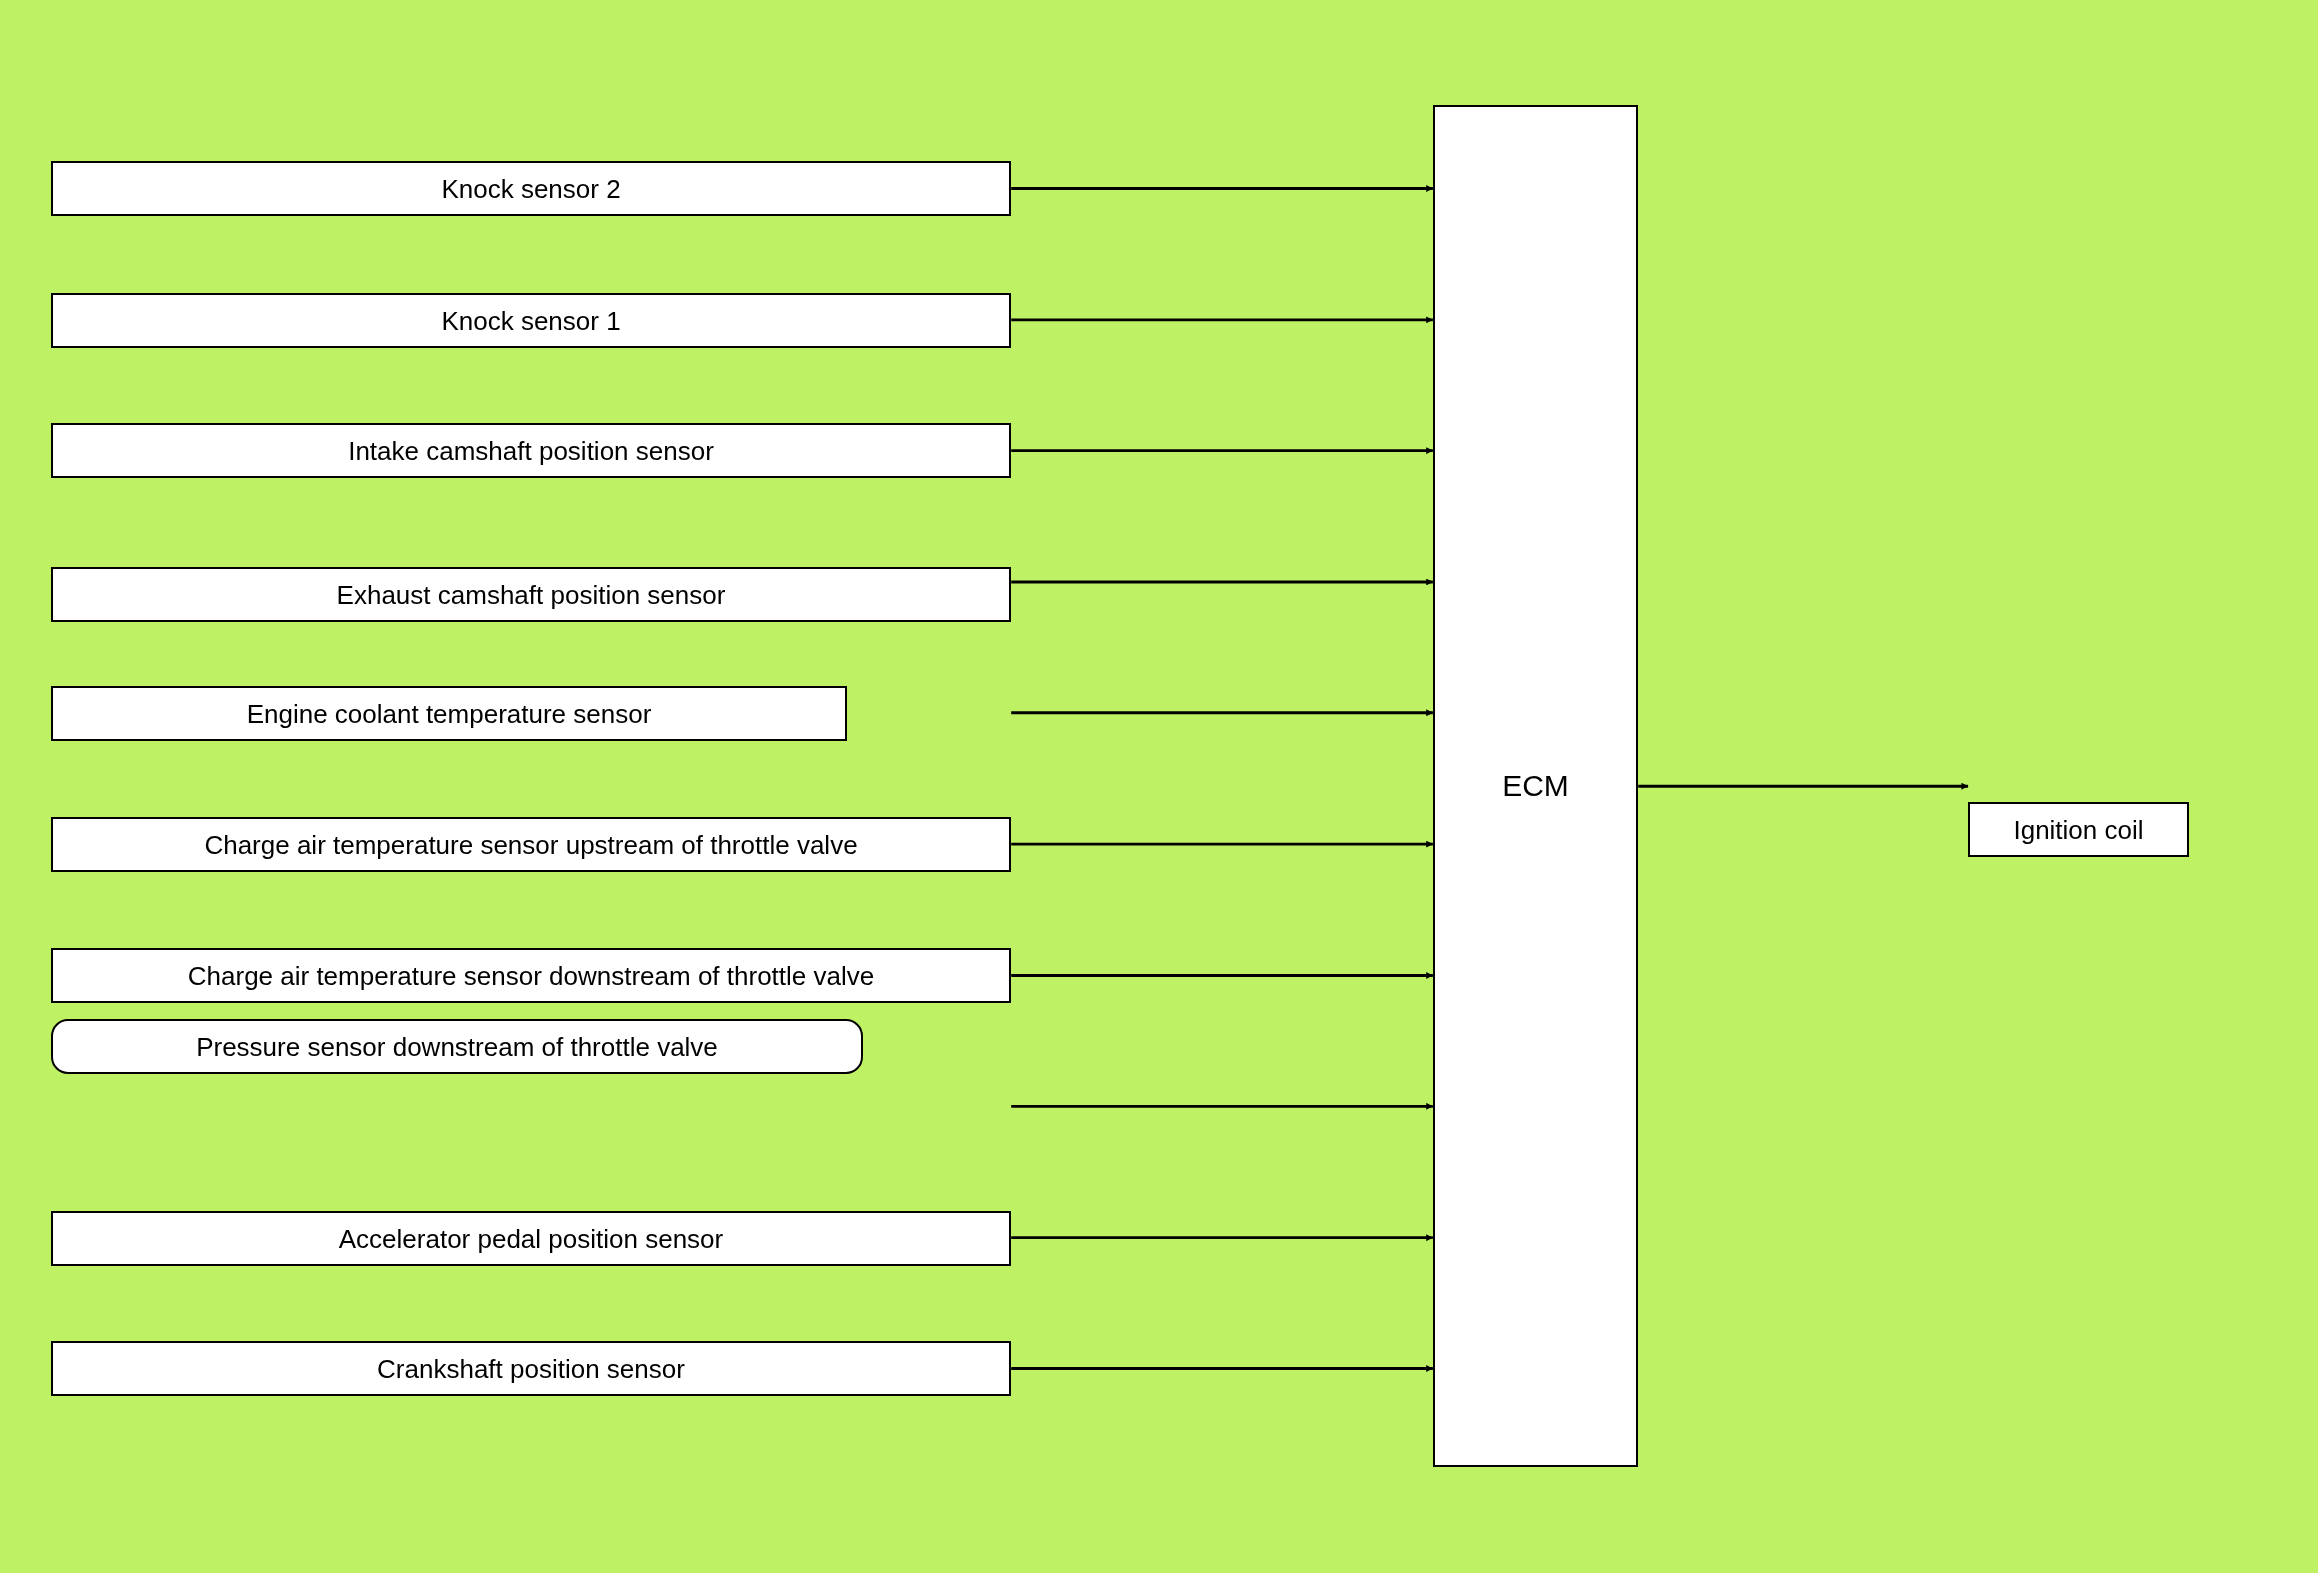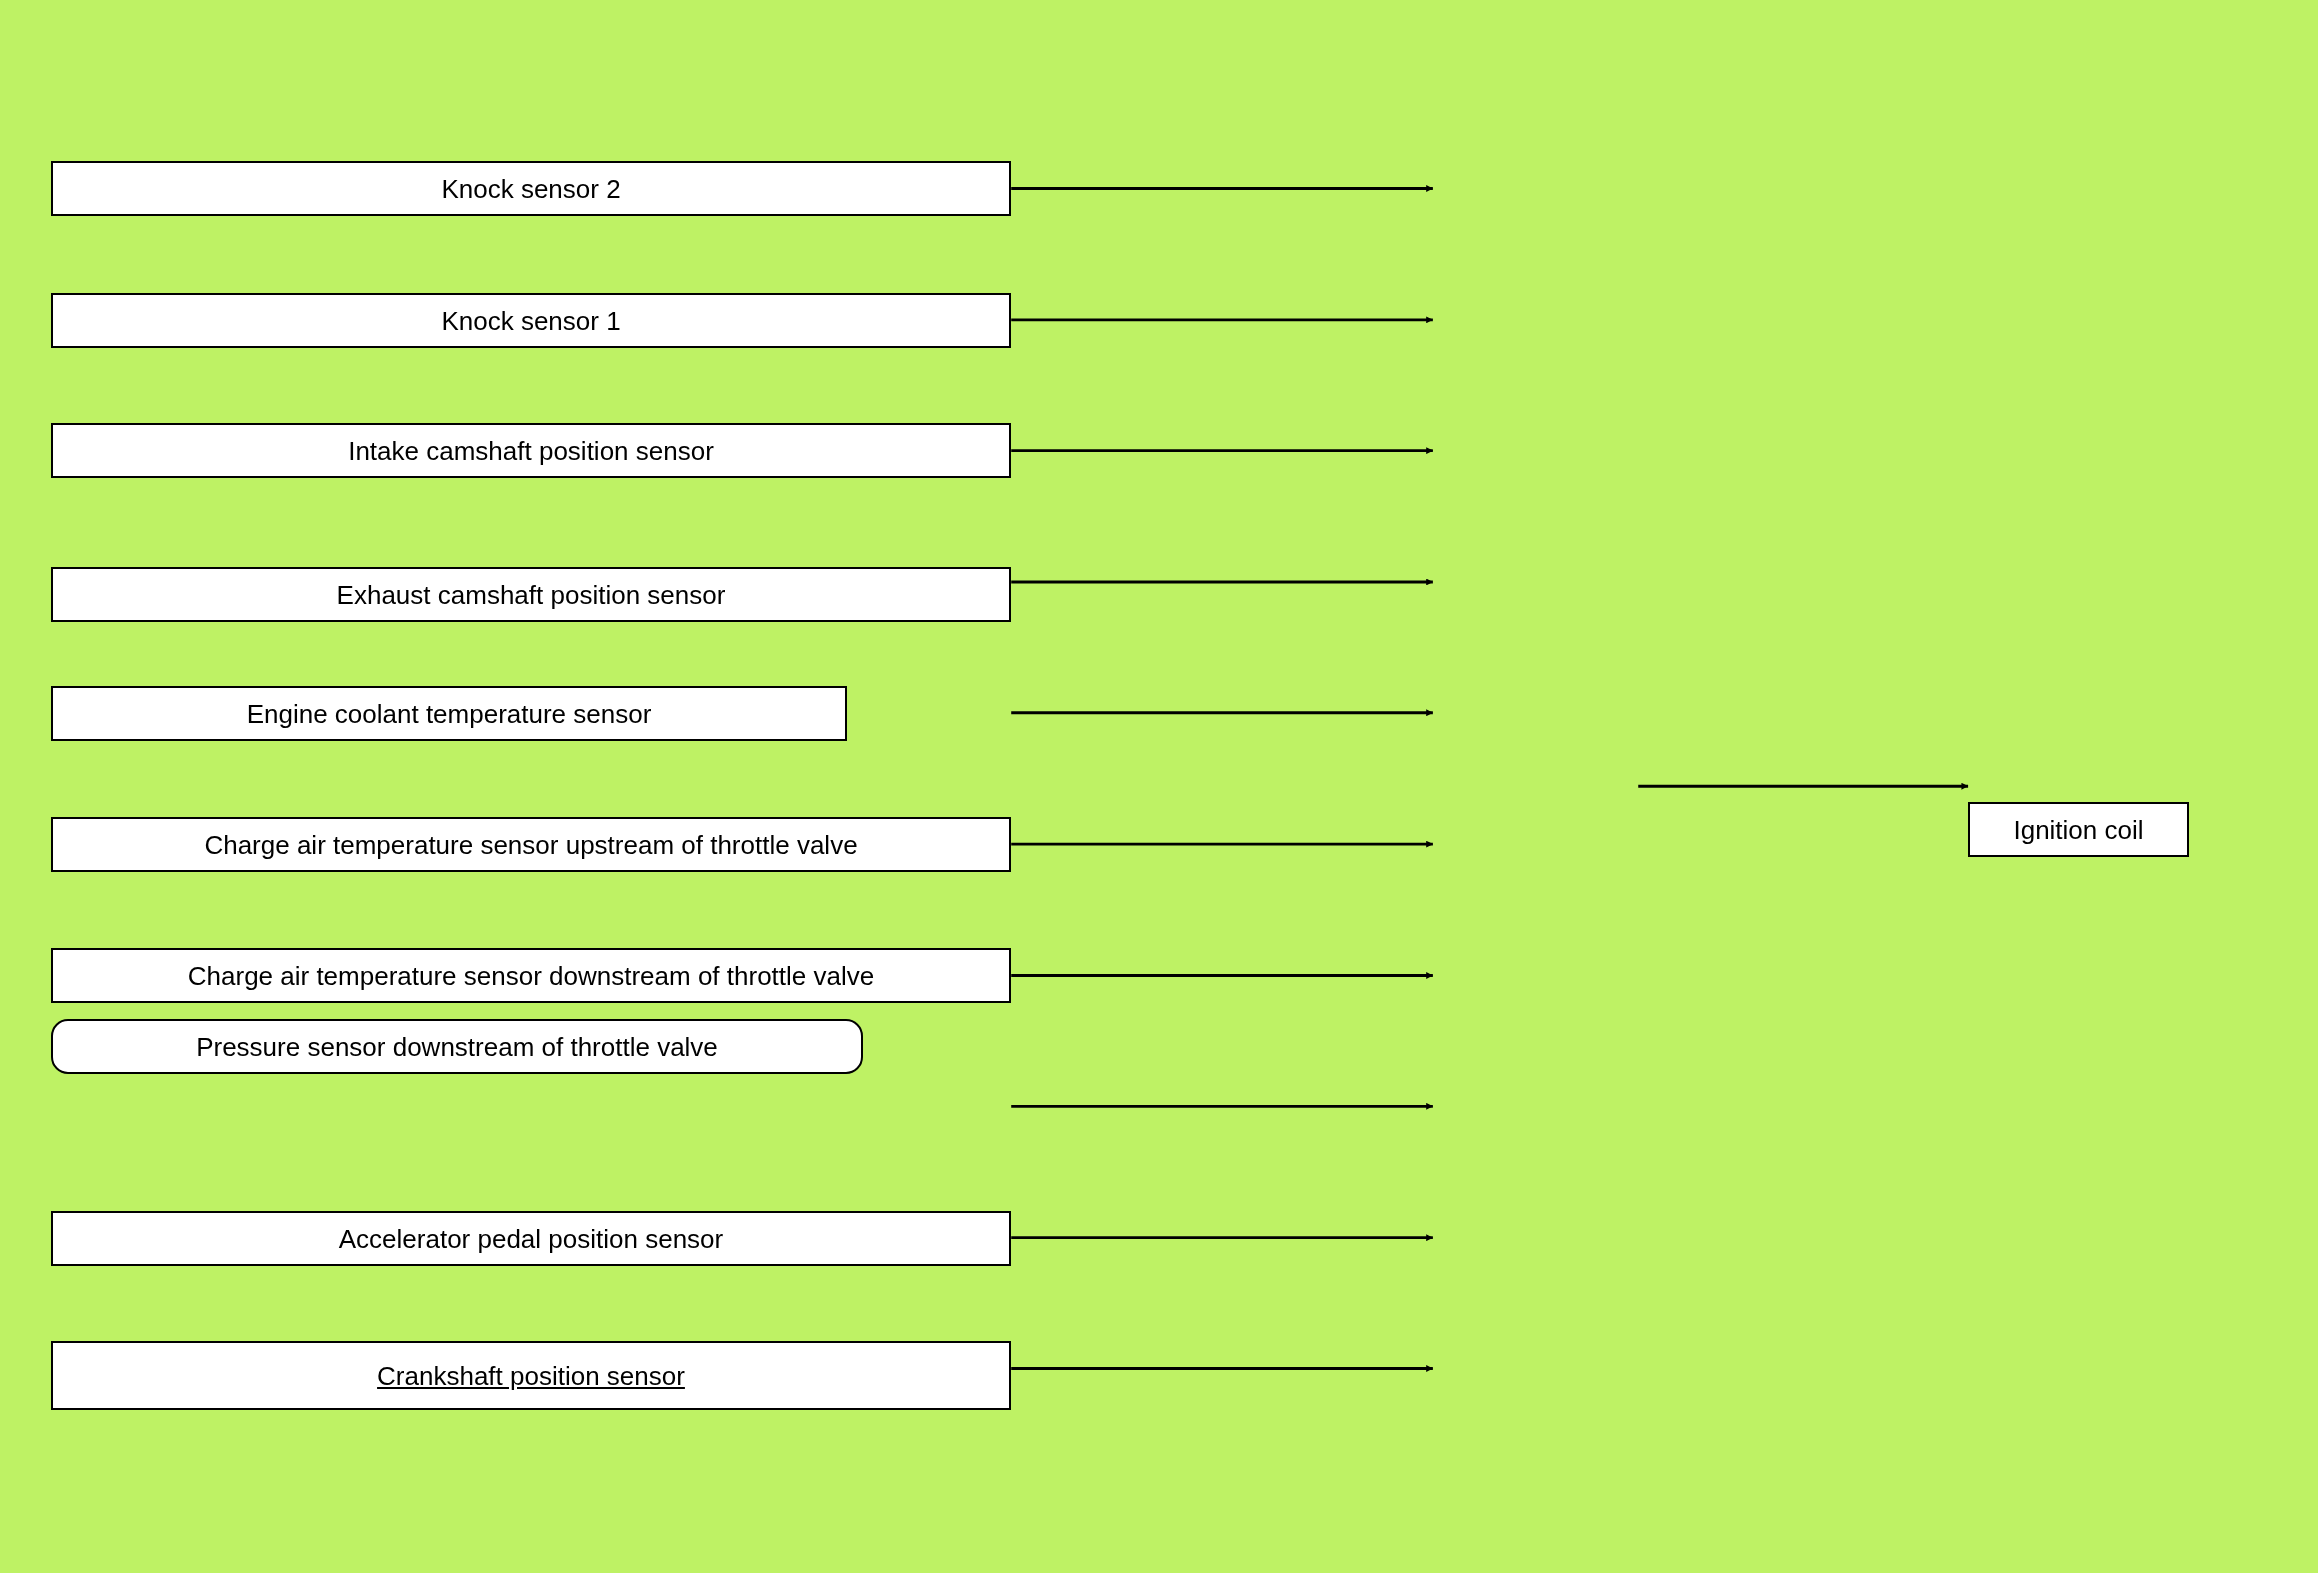--- a/index.html
+++ b/index.html
@@ -115,25 +115,28 @@
       </div>
       <div class="node-box sensor-box" style="left: 51px; top: 948px; width: 960px; height: 55px;">
         <span class="node-label">Charge air temperature sensor downstream of throttle valve</span>
       </div>
       <div class="node-box sensor-box" style="left: 51px; top: 1019px; width: 812px; height: 55px; border-radius: 17px;">
         <span class="node-label">Pressure sensor downstream of throttle valve</span>
       </div>
       <div class="node-box sensor-box" style="left: 51px; top: 1211px; width: 960px; height: 55px;">
         <span class="node-label">Accelerator pedal position sensor</span>
       </div>
-      <div class="node-box sensor-box" style="left: 51px; top: 1341px; width: 960px; height: 69px; text-decoration: underline;">
+      <div class="node-box sensor-box" style="left: 51px; top: 1341px; width: 960px; height: 55px;">
         <span class="node-label">Crankshaft position sensor</span>
       </div>
     </div>
 
+  <div class="node-box ecm-box">
+    <span class="node-label ecm-label">ECM</span>
+  </div>
 
   <div id="output-stack">
       <div class="node-box coil-box" style="left: 1968px; top: 802px; width: 221px; height: 55px;">
         <span class="node-label">Ignition coil</span>
       </div>
     </div>
 
 </div>
 
 

